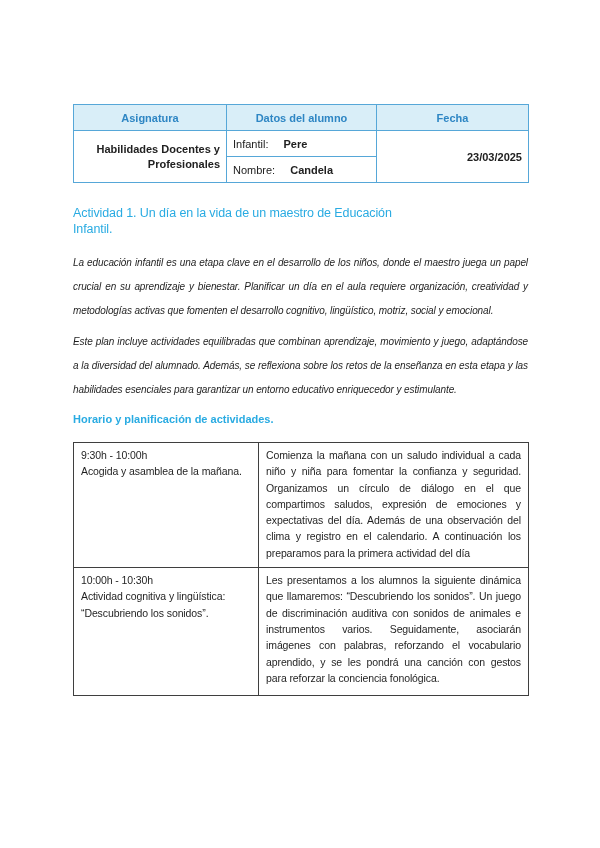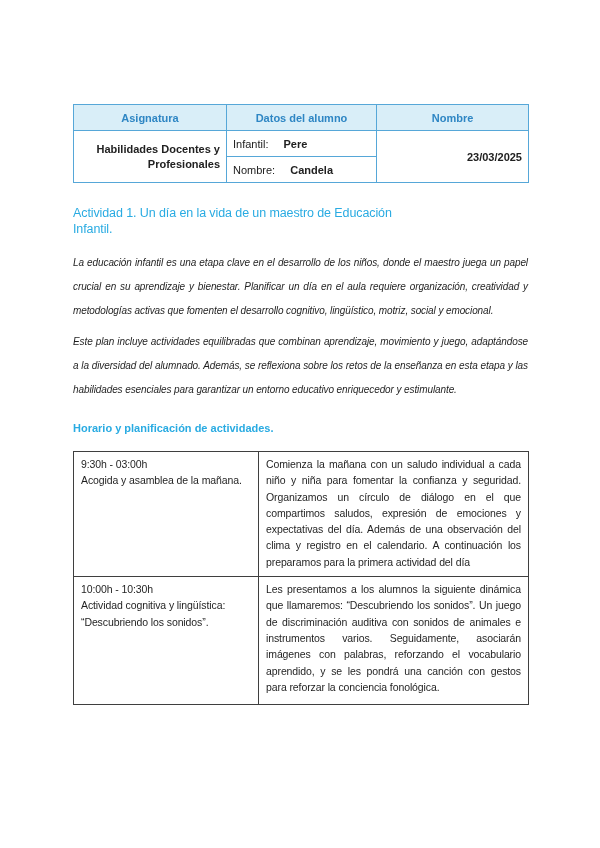--- a/index.html
+++ b/index.html
@@ -57,21 +57,21 @@
     color: #29abe2;
     letter-spacing: -0.1px;
   }
   .section-heading {
     margin: 23px 0 0 0;
     font-size: 11px;
     line-height: 14px;
     font-weight: bold;
     color: #29abe2;
   }
-  .section-heading.second { margin-top: 19px; }
+  .section-heading.second { margin-top: 10px; }
 
   
   p.body-par {
     margin: 14px 0 0 0;
     width: 455px;
     font-size: 10px;
     line-height: 24px;
     text-align: justify;
     letter-spacing: -0.1px;
     color: #1f1f1f;
@@ -107,21 +107,21 @@
   <table class="info-table">
     <colgroup>
         <col style="width:153px">
         <col style="width:150px">
         <col style="width:152px">
       </colgroup>
     <tbody>
         <tr>
       <th>Asignatura</th>
       <th>Datos del alumno</th>
-      <th>Nombre</th>
+      <th>Fecha</th>
     </tr>
     <tr>
       <td class="subject-cell" rowspan="2">Habilidades Docentes y Profesionales</td>
       <td class="datos-cell"><span>Infantil: </span><span class="val">Pere</span></td>
       <td class="fecha-cell" rowspan="2">23/03/2025</td>
     </tr>
     <tr>
       <td class="datos-cell"><span>Nombre: </span><span class="val">Candela</span></td>
     </tr>
   </tbody>
@@ -136,21 +136,21 @@
   <h2 class="section-heading second">Horario y planificación de actividades.</h2>
 
   <table class="schedule-table">
     <colgroup>
         <col style="width:185px">
         <col style="width:270px">
       </colgroup>
     <tbody>
         <tr class="sched-row-1">
       <td class="time-cell">
-        <div>9:30h - 03:00h</div>
+        <div>9:30h - 10:00h</div>
         <div>Acogida y asamblea de la mañana.</div>
       </td>
       <td class="desc-cell">Comienza la mañana con un saludo individual a cada niño y niña para fomentar la confianza y seguridad. Organizamos un círculo de diálogo en el que compartimos saludos, expresión de emociones y expectativas del día. Además de una observación del clima y registro en el calendario. A continuación los preparamos para la primera actividad del día</td>
     </tr>
     <tr class="sched-row-2">
       <td class="time-cell">
         <div>10:00h - 10:30h</div>
         <div>Actividad cognitiva y lingüística: “Descubriendo los sonidos”.</div>
       </td>
       <td class="desc-cell">Les presentamos a los alumnos la siguiente dinámica que llamaremos: “Descubriendo los sonidos”. Un juego de discriminación auditiva con sonidos de animales e instrumentos varios. Seguidamente, asociarán imágenes con palabras, reforzando el vocabulario aprendido, y se les pondrá una canción con gestos para reforzar la conciencia fonológica.</td>

